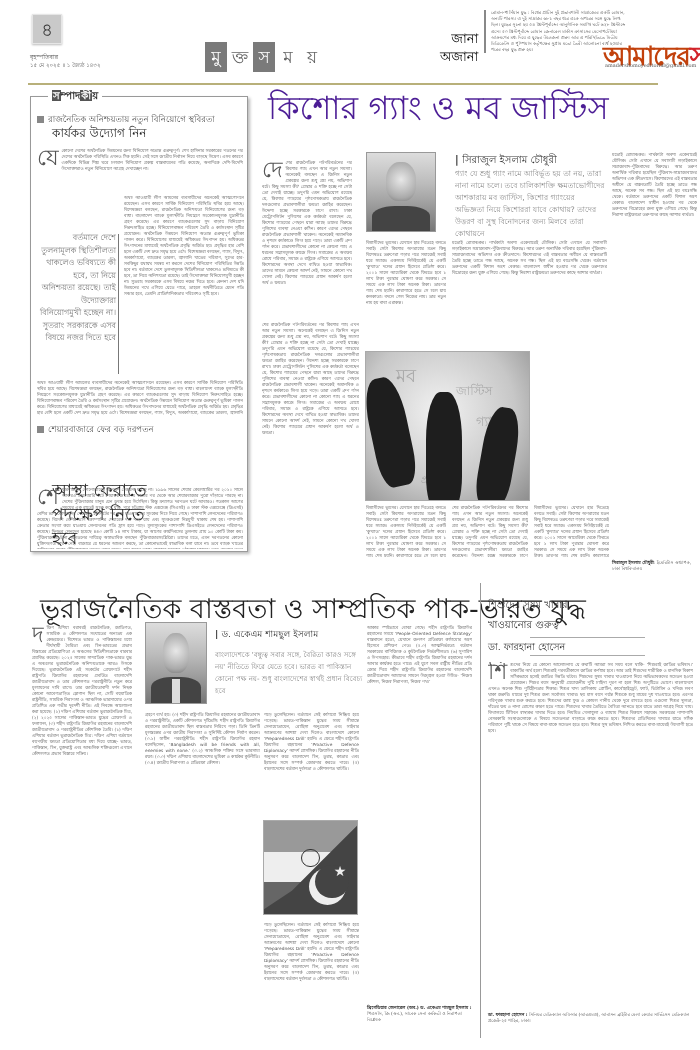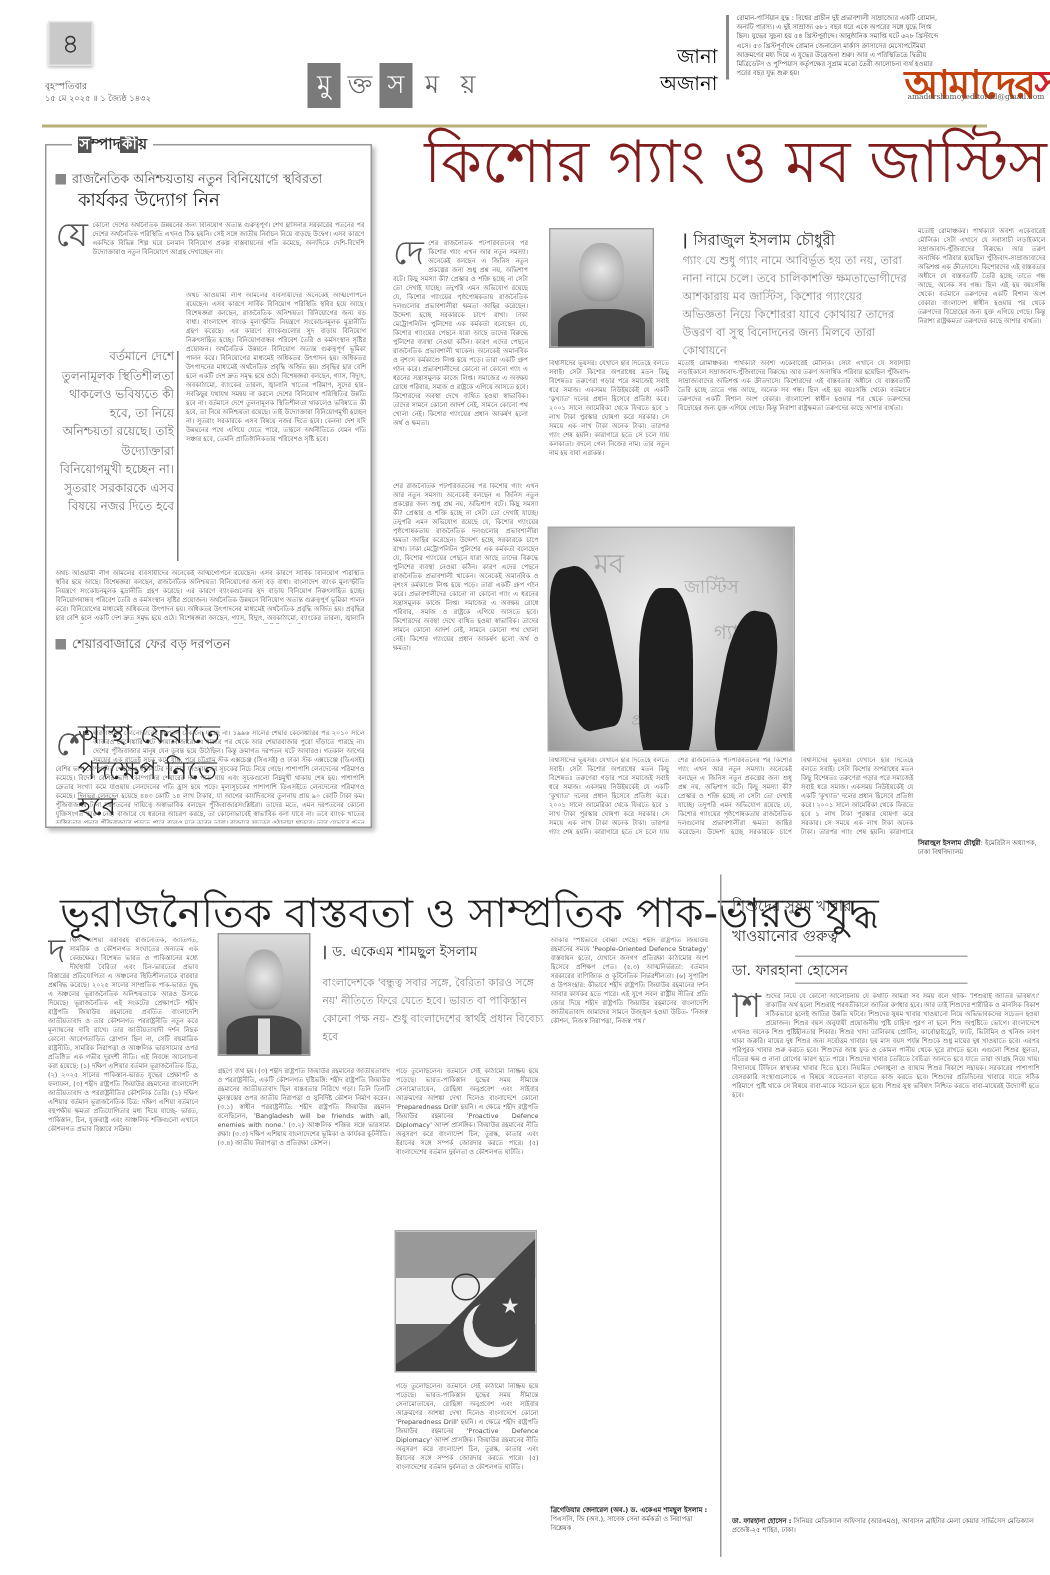--- a/index.html
+++ b/index.html
@@ -33,21 +33,21 @@
   .ed-head1 { left: 52px; top: 124px; font-size: 12px; color: #222; }
   .ed-kicker2 { left: 37px; top: 423px; }
   .ed-head2 { left: 52px; top: 436px; font-size: 17px; line-height: 24px; color: #222; }
   .quote1 { left: 38px; top: 232px; width: 78px; text-align: right; font-size: 8px; line-height: 12.5px; color: #777; }
   .quote-rule { left: 118px; top: 234px; width: 1px; height: 140px; background: #777; }
 
   .body-text { font-size: 4.3px; line-height: 6px; color: #555; text-align: justify; overflow: hidden; }
   .drop { float: left; font-size: 22px; line-height: 20px; margin-right: 3px; color: #555; font-weight: 300; }
 
   
-  .lead-title { left: 268px; top: 91px; width: 430px; text-align: right; font-size: 39px; line-height: 35px; color: #7f1d1d; }
+  .lead-title { left: 268px; top: 91px; width: 430px; text-align: left; font-size: 32px; line-height: 35px; color: #4c1d95; }
   .lead-author { left: 455px; top: 152px; font-size: 10px; color: #333; }
   .lead-author::before { content: "| "; color: #333; font-weight: bold; }
   .lead-quote { left: 455px; top: 168px; width: 150px; font-size: 7.5px; line-height: 12px; color: #888; }
   .portrait { background: linear-gradient(180deg,#ddd 0%,#bbb 40%,#777 100%); border: 1px solid #999; }
   .portrait .head { position: absolute; left: 28%; top: 12%; width: 44%; height: 50%; border-radius: 45% 45% 40% 40%; background: radial-gradient(circle at 50% 45%, #e8e8e8 0%, #aaa 70%, #777 100%); }
   .portrait .shoulders { position: absolute; left: 8%; bottom: 0; width: 84%; height: 32%; border-radius: 40% 40% 0 0; background: #444; }
   .portrait .collar { position: absolute; left: 44%; bottom: 0; width: 12%; height: 30%; background: #ddd; }
   .photo-hands { left: 365px; top: 351px; width: 165px; height: 150px; background: radial-gradient(circle at 45% 40%, #f2f2f2 0%, #c7c7c7 60%, #8e8e8e 100%); overflow: hidden; border: 1px solid #aaa; }
   .hand { position: absolute; background: #1e1e1e; border-radius: 40% 40% 30% 30%; }
   .word-mark { position: absolute; color: rgba(80,80,80,0.35); font-size: 18px; }

